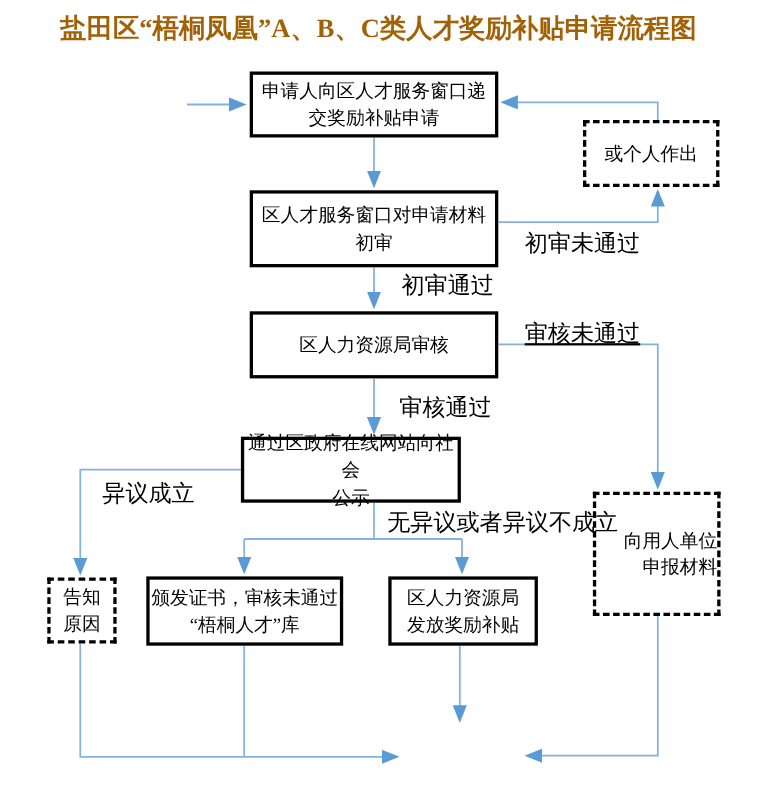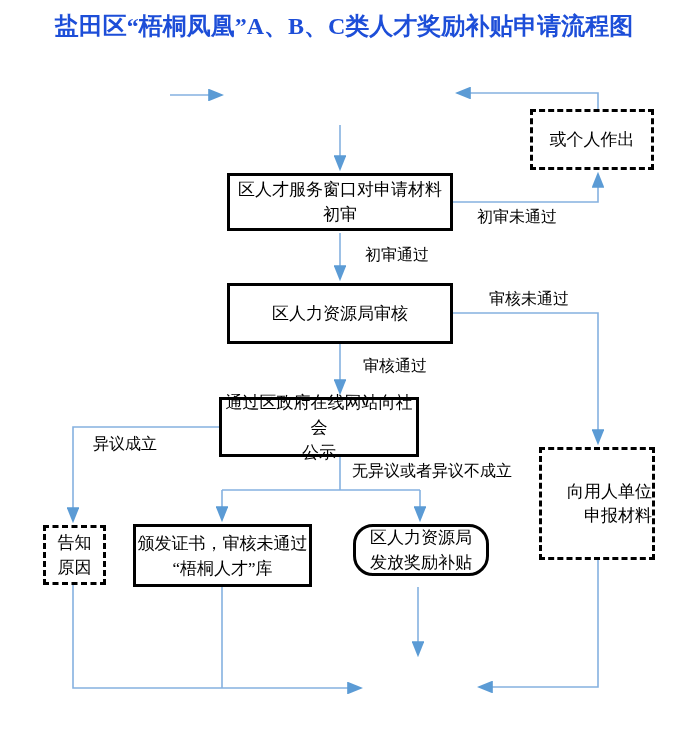--- a/index.html
+++ b/index.html
@@ -6,39 +6,39 @@
   #canvas{
     position:relative;
     width:688px;height:732px;
     background:#ffffff;
     font-family:"Liberation Serif","DejaVu Serif",serif;
     overflow:hidden;
   }
   .title{
     position:absolute;left:0;top:10px;width:688px;
     text-align:center;
-    font-size:24px;font-weight:bold;color:#1d4ed8;
+    font-size:24px;font-weight:bold;color:#a16207;
     letter-spacing:0px;white-space:nowrap;
   }
   .node{
     position:absolute;
     box-sizing:border-box;
     display:flex;flex-direction:column;
     align-items:center;justify-content:center;
     text-align:center;
     font-size:17px;color:#000;
     line-height:25px;
     background:#fff;
   }
   .solid{border:3px solid #000;}
   .dashed{border:3px dashed #000;}
   .terminal{border:2px solid #000;border-radius:28px;font-size:18px;}
   .edge-label{
     position:absolute;
-    font-size:16px;color:#000;white-space:nowrap;
+    font-size:21px;color:#000;white-space:nowrap;
   }
   #edges{position:absolute;left:0;top:0;z-index:0;}
   .node,.edge-label,.title{z-index:1;}
   .edge{fill:none;stroke:var(--connector,#85b1e0);stroke-width:1.6;}
   .arrowhead{fill:var(--arrowhead,#5b9bd5);}
 </style>
 </head>
 <body>
 
 <div id="canvas">
@@ -63,26 +63,30 @@
     <path class="edge" marker-end="url(#ah)" d="M222,490 L222,519"></path>
     <path class="edge" marker-end="url(#ah)" d="M420,490 L420,519"></path>
     <path class="edge" marker-end="url(#ah)" d="M73,585 L73,688 L360,688"></path>
     <path class="edge" d="M222,587 L222,688"></path>
     <path class="edge" marker-end="url(#ah)" d="M418,587 L418,654"></path>
   </svg>
 
   <div class="title">盐田区“梧桐凤凰”A、B、C类人才奖励补贴申请流程图</div>
 
 
+  <div class="node solid" style="left:227px;top:65px;width:226px;height:60px;">
+    <div>申请人向区人才服务窗口递</div>
+    <div>交奖励补贴申请</div>
+  </div>
 
   <div class="node dashed" style="left:530px;top:109px;width:124px;height:61px;">
     <div>或个人作出</div>
   </div>
 
-  <div class="node solid" style="left:227px;top:173px;width:226px;height:58px;">
+  <div class="node solid" style="left:227px;top:173px;width:226px;height:70px;">
     <div>区人才服务窗口对申请材料</div>
     <div>初审</div>
   </div>
 
   <div class="node solid" style="left:227px;top:283px;width:226px;height:61px;">
     <div>区人力资源局审核</div>
   </div>
 
   <div class="node solid" style="left:219px;top:397px;width:200px;height:60px;">
     <div>通过区政府在线网站向社会</div>
@@ -92,31 +96,31 @@
   <div class="node dashed" style="left:43px;top:525px;width:63px;height:60px;">
     <div>告知</div>
     <div>原因</div>
   </div>
 
   <div class="node solid" style="left:133px;top:524px;width:179px;height:63px;">
     <div>颁发证书，审核未通过</div>
     <div>“梧桐人才”库</div>
   </div>
 
-  <div class="node solid" style="left:353px;top:524px;width:136px;height:52px;border-radius:20px;">
+  <div class="node solid" style="left:353px;top:524px;width:136px;height:63px;">
     <div>区人力资源局</div>
     <div>发放奖励补贴</div>
   </div>
 
   <div class="node dashed" style="left:539px;top:447px;width:116px;height:113px;line-height:24px;align-items:flex-end;">
     <div>向用人单位</div>
     <div>申报材料</div>
   </div>
 
 
   <div class="edge-label" style="left:365px;top:245px;">初审通过</div>
   <div class="edge-label" style="left:477px;top:207px;">初审未通过</div>
   <div class="edge-label" style="left:363px;top:356px;">审核通过</div>
-  <div class="edge-label" style="left:489px;top:289px;">审核未通过</div>
+  <div class="edge-label" style="left:477px;top:289px;text-decoration:underline;">审核未通过</div>
   <div class="edge-label" style="left:93px;top:434px;">异议成立</div>
   <div class="edge-label" style="left:352px;top:461px;">无异议或者异议不成立</div>
 
 </div>
 
 </body></html>

